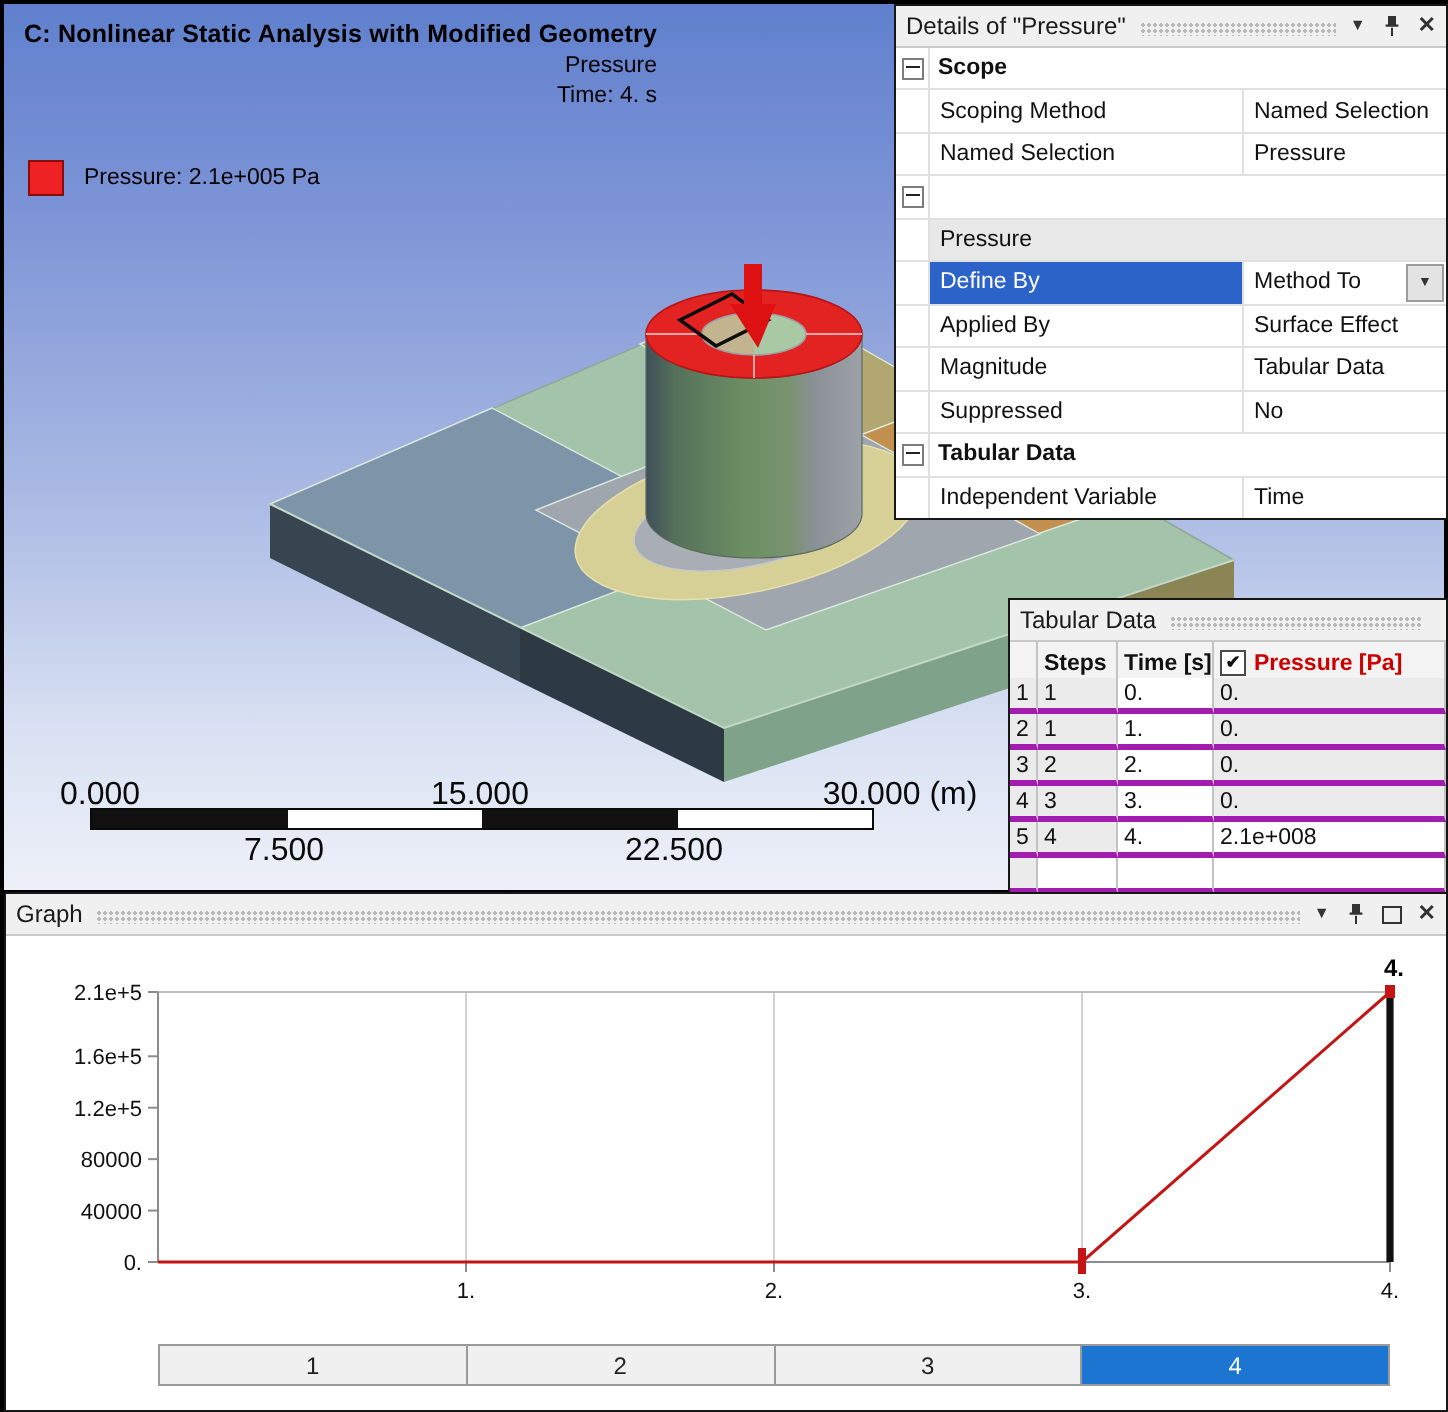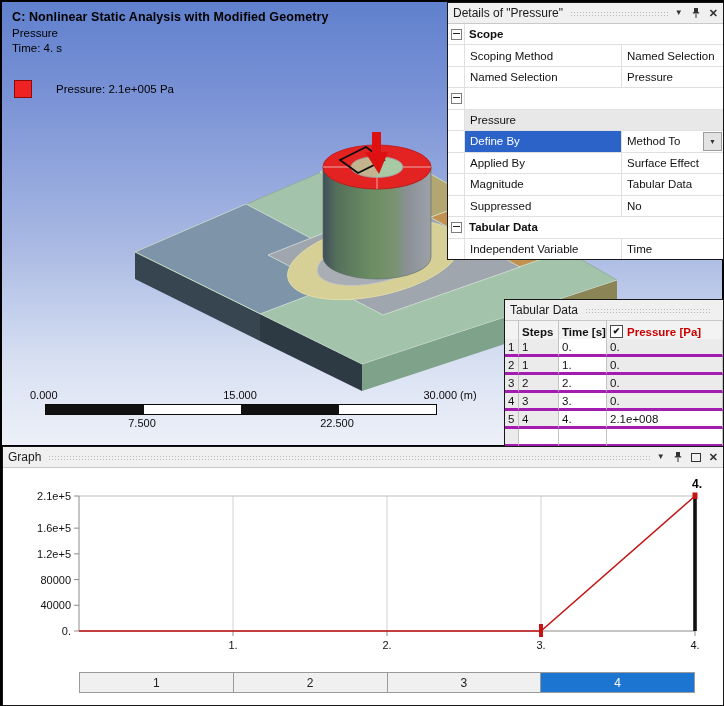--- a/index.html
+++ b/index.html
@@ -1,31 +1,31 @@
 <!DOCTYPE html>
 <html><head>
 <meta charset="utf-8">
 <style>
   html,body{margin:0;padding:0;}
   body{width:724px;height:706px;font-family:"Liberation Sans",sans-serif;-webkit-font-smoothing:antialiased;}
   .screen{position:relative;width:724px;height:706px;background:#000;overflow:hidden;}
 
   
   .viewport{position:absolute;left:2px;top:2px;width:720px;height:443px;
-    background:linear-gradient(180deg,#6080cd 0%,#7b93d6 22%,#a9b9e3 55%,#d9e1f2 82%,#edf0f8 100%);overflow:hidden;}
+    background:linear-gradient(180deg,#6080cd 0%,#7b93d6 22%,#a9b9e3 55%,#d9e1f2 82%,#edf0f8 100%);overflow:hidden;text-align:right;}
   .vp-text{position:absolute;left:10px;top:8px;z-index:3;color:#000;}
   .vp-title{font-weight:bold;font-size:12.5px;letter-spacing:.1px;}
   .vp-line{font-size:11.5px;margin-top:3px;}
-  .vp-legend{position:absolute;left:12px;top:78px;z-index:3;display:flex;align-items:center;gap:24px;}
+  .vp-legend{position:absolute;left:12px;top:78px;z-index:3;display:flex;align-items:center;gap:10px;}
   .vp-swatch{width:16px;height:16px;background:#EE2222;border:1px solid #8b0a0a;}
   .vp-legend-label{font-size:11.5px;color:#000;}
   .model{position:absolute;left:80px;top:100px;width:560px;height:300px;z-index:1;}
 
   
-  .ruler{position:absolute;left:28px;top:386px;width:460px;height:46px;font-size:11px;color:#0a0a0a;z-index:2;}
+  .ruler{position:absolute;left:28px;top:386px;width:460px;height:46px;font-size:16px;color:#0a0a0a;z-index:2;}
   .ruler .rl{position:absolute;white-space:nowrap;}
   .ruler-bar{position:absolute;left:15px;top:16px;width:390px;height:9px;border:1px solid #0a0a0a;display:flex;}
   .ruler-seg{flex:1;}
 
   
   .panel{position:absolute;background:#fff;border:1px solid #161616;z-index:5;display:flex;flex-direction:column;}
   .panel-header{height:20px;min-height:20px;background:#f0f0f0;display:flex;align-items:center;
     padding:0 5px;font-size:12px;color:#1a1a1a;border-bottom:1px solid #c9c9c9;}
   .dots{flex:1;height:7px;margin:2px 7px 0 7px;
     background-image:radial-gradient(#b9b9b9 0.8px,transparent 0.9px);background-size:3px 3px;}

